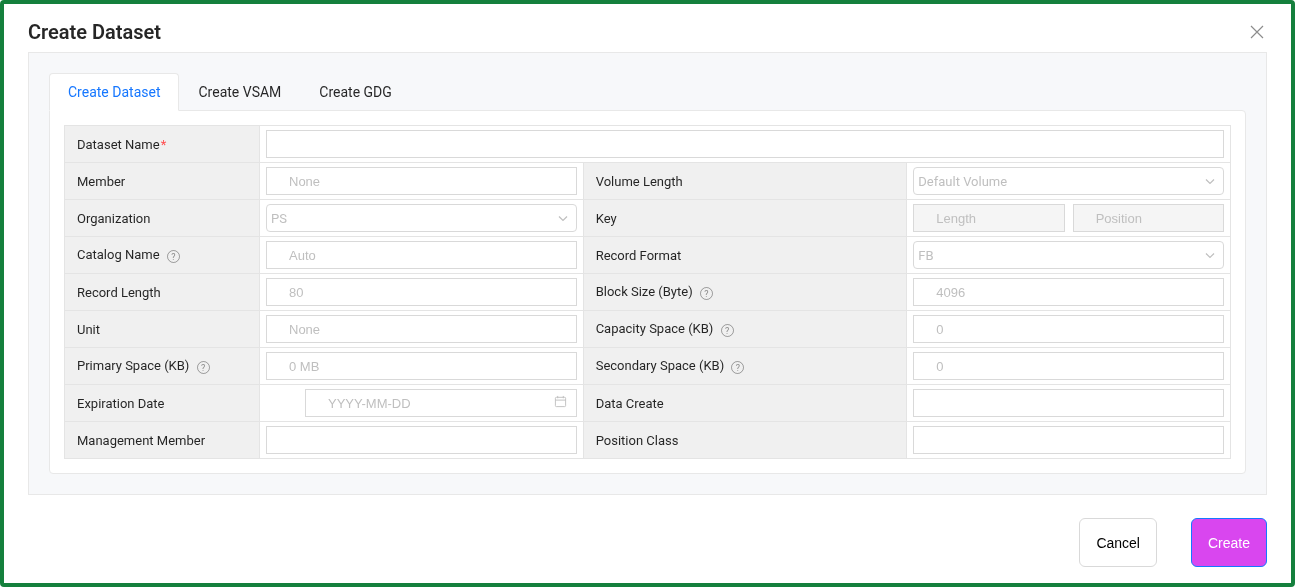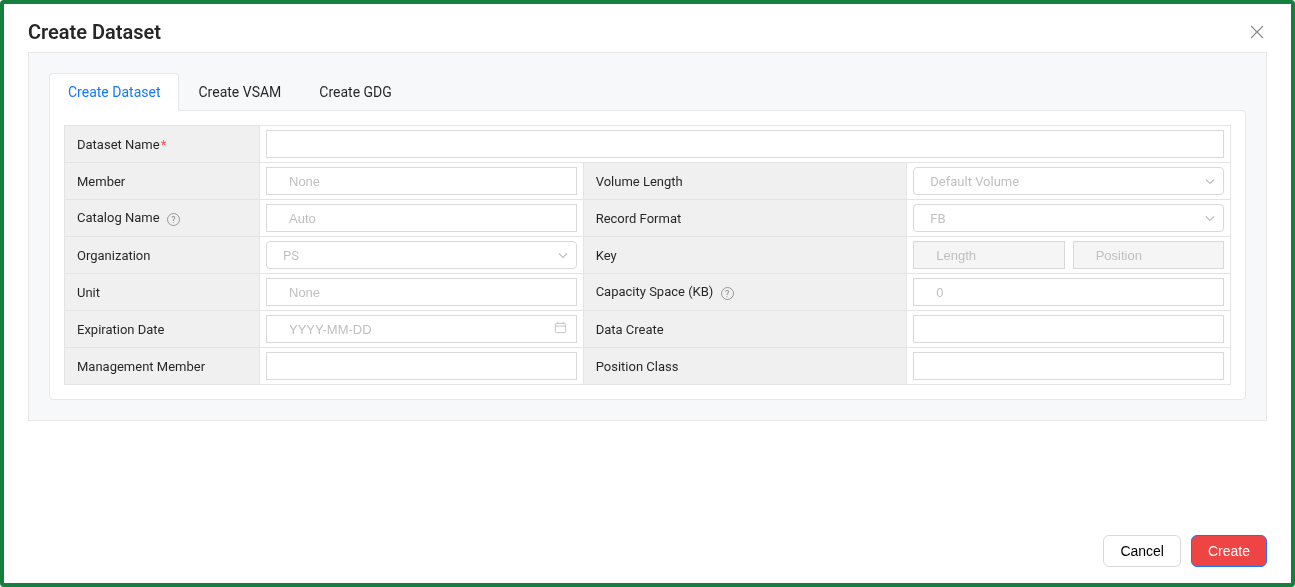--- a/index.html
+++ b/index.html
@@ -129,39 +129,40 @@
     .ant-input.disabled {
       background: #f5f5f5;
       color: #bfbfbf;
       cursor: not-allowed;
     }
     .ant-select {
       width: 100%;
       height: 28px;
       border: 1px solid #d9d9d9;
       border-radius: 4px;
-      padding: 0 24px 0 16px;
+      padding: 0 24px 0 4px;
       font-size: 13px;
       display: flex;
       align-items: center;
       position: relative;
       background: #fff;
       cursor: pointer;
     }
     .ant-select .placeholder { color: #bfbfbf; }
     .ant-select .chevron {
       position: absolute;
       right: 8px;
       top: 50%;
       transform: translateY(-50%);
       color: #bfbfbf;
       font-size: 10px;
     }
     .date-input {
       position: relative;
+      margin-left: 39px;
     }
     .date-input .cal-icon {
       position: absolute;
       right: 10px;
       top: 50%;
       transform: translateY(-50%);
       color: #bfbfbf;
     }
     .key-split {
       display: flex;
@@ -169,34 +170,35 @@
     }
     .key-split .ant-input { flex: 1; }
     .modal-footer {
       position: absolute;
       bottom: 16px;
       right: 24px;
       display: flex;
       gap: 10px;
     }
     .btn {
-      height: 32px;
+      height: 49px;
       padding: 0 16px;
       border-radius: 6px;
       font-size: 14px;
       cursor: pointer;
       border: 1px solid #d9d9d9;
       background: #fff;
       display: flex;
       align-items: center;
     }
     .btn-primary {
-      background: #ef4444;
+      background: #d946ef;
       border-color: #1677ff;
       color: #fff;
+      margin-left: 24px;
     }
   </style>
 </head>
 <body>
 
 <div class="modal">
   <div class="modal-header">
     <div class="modal-title">Create Dataset</div>
     <div class="close-btn">
       <svg width="14" height="14" viewBox="0 0 14 14">
@@ -235,66 +237,95 @@
                 <span class="placeholder">Default Volume</span>
                 <span class="chevron">
                   <svg width="10" height="6" viewBox="0 0 10 6">
                         <path d="M1 1 L5 5 L9 1" stroke="currentColor" stroke-width="1.2" fill="none"></path>
                       </svg>
                 </span>
               </div>
             </td>
           </tr>
           <tr>
+            <td class="label-cell">Organization</td>
+            <td class="input-cell">
+              <div class="ant-select">
+                <span class="placeholder">PS</span>
+                <span class="chevron">
+                  <svg width="10" height="6" viewBox="0 0 10 6">
+                        <path d="M1 1 L5 5 L9 1" stroke="currentColor" stroke-width="1.2" fill="none"></path>
+                      </svg>
+                </span>
+              </div>
+            </td>
+            <td class="label-cell">Key</td>
+            <td class="input-cell">
+              <div class="key-split">
+                <input class="ant-input disabled" type="text" disabled="" placeholder="Length" style="">
+                <input class="ant-input disabled" type="text" disabled="" placeholder="Position" style="">
+              </div>
+            </td>
+          </tr>
+          <tr>
             <td class="label-cell">
               <span>Catalog Name</span>
               <span class="help-icon">?</span>
             </td>
             <td class="input-cell">
               <input class="ant-input" type="text" placeholder="Auto" style="">
             </td>
             <td class="label-cell">Record Format</td>
             <td class="input-cell">
               <div class="ant-select">
                 <span class="placeholder">FB</span>
                 <span class="chevron">
                   <svg width="10" height="6" viewBox="0 0 10 6">
                         <path d="M1 1 L5 5 L9 1" stroke="currentColor" stroke-width="1.2" fill="none"></path>
                       </svg>
                 </span>
               </div>
             </td>
           </tr>
           <tr>
-            <td class="label-cell">Organization</td>
-            <td class="input-cell">
-              <div class="ant-select">
-                <span class="placeholder">PS</span>
-                <span class="chevron">
-                  <svg width="10" height="6" viewBox="0 0 10 6">
-                        <path d="M1 1 L5 5 L9 1" stroke="currentColor" stroke-width="1.2" fill="none"></path>
-                      </svg>
-                </span>
-              </div>
-            </td>
-            <td class="label-cell">Key</td>
-            <td class="input-cell">
-              <div class="key-split">
-                <input class="ant-input disabled" type="text" disabled="" placeholder="Length" style="">
-                <input class="ant-input disabled" type="text" disabled="" placeholder="Position" style="">
-              </div>
+            <td class="label-cell">Record Length</td>
+            <td class="input-cell">
+              <input class="ant-input" type="text" placeholder="80" style="">
+            </td>
+            <td class="label-cell">
+              <span>Block Size (Byte)</span>
+              <span class="help-icon">?</span>
+            </td>
+            <td class="input-cell">
+              <input class="ant-input" type="text" placeholder="4096" style="">
             </td>
           </tr>
           <tr>
             <td class="label-cell">Unit</td>
             <td class="input-cell">
               <input class="ant-input" type="text" placeholder="None" style="">
             </td>
             <td class="label-cell">
               <span>Capacity Space (KB)</span>
+              <span class="help-icon">?</span>
+            </td>
+            <td class="input-cell">
+              <input class="ant-input" type="text" placeholder="0" style="">
+            </td>
+          </tr>
+          <tr>
+            <td class="label-cell">
+              <span>Primary Space (KB)</span>
+              <span class="help-icon">?</span>
+            </td>
+            <td class="input-cell">
+              <input class="ant-input" type="text" placeholder="0 MB" style="">
+            </td>
+            <td class="label-cell">
+              <span>Secondary Space (KB)</span>
               <span class="help-icon">?</span>
             </td>
             <td class="input-cell">
               <input class="ant-input" type="text" placeholder="0" style="">
             </td>
           </tr>
           <tr>
             <td class="label-cell">Expiration Date</td>
             <td class="input-cell">
               <div class="date-input">

